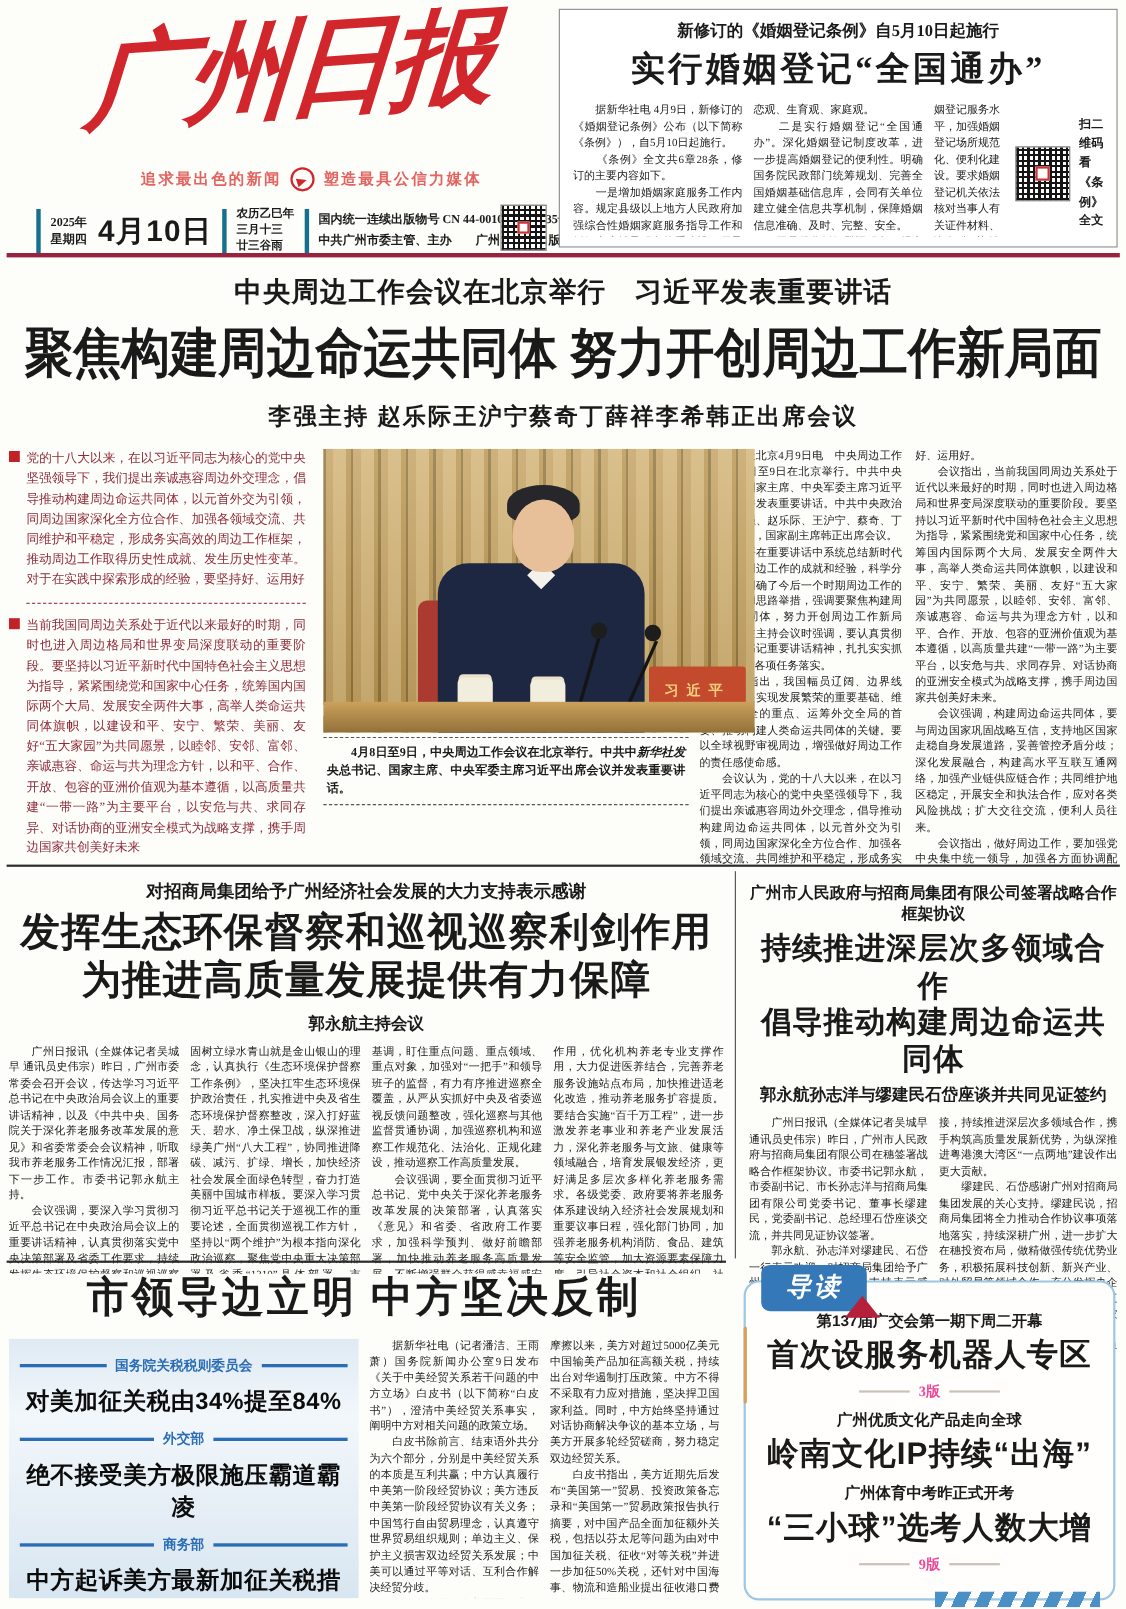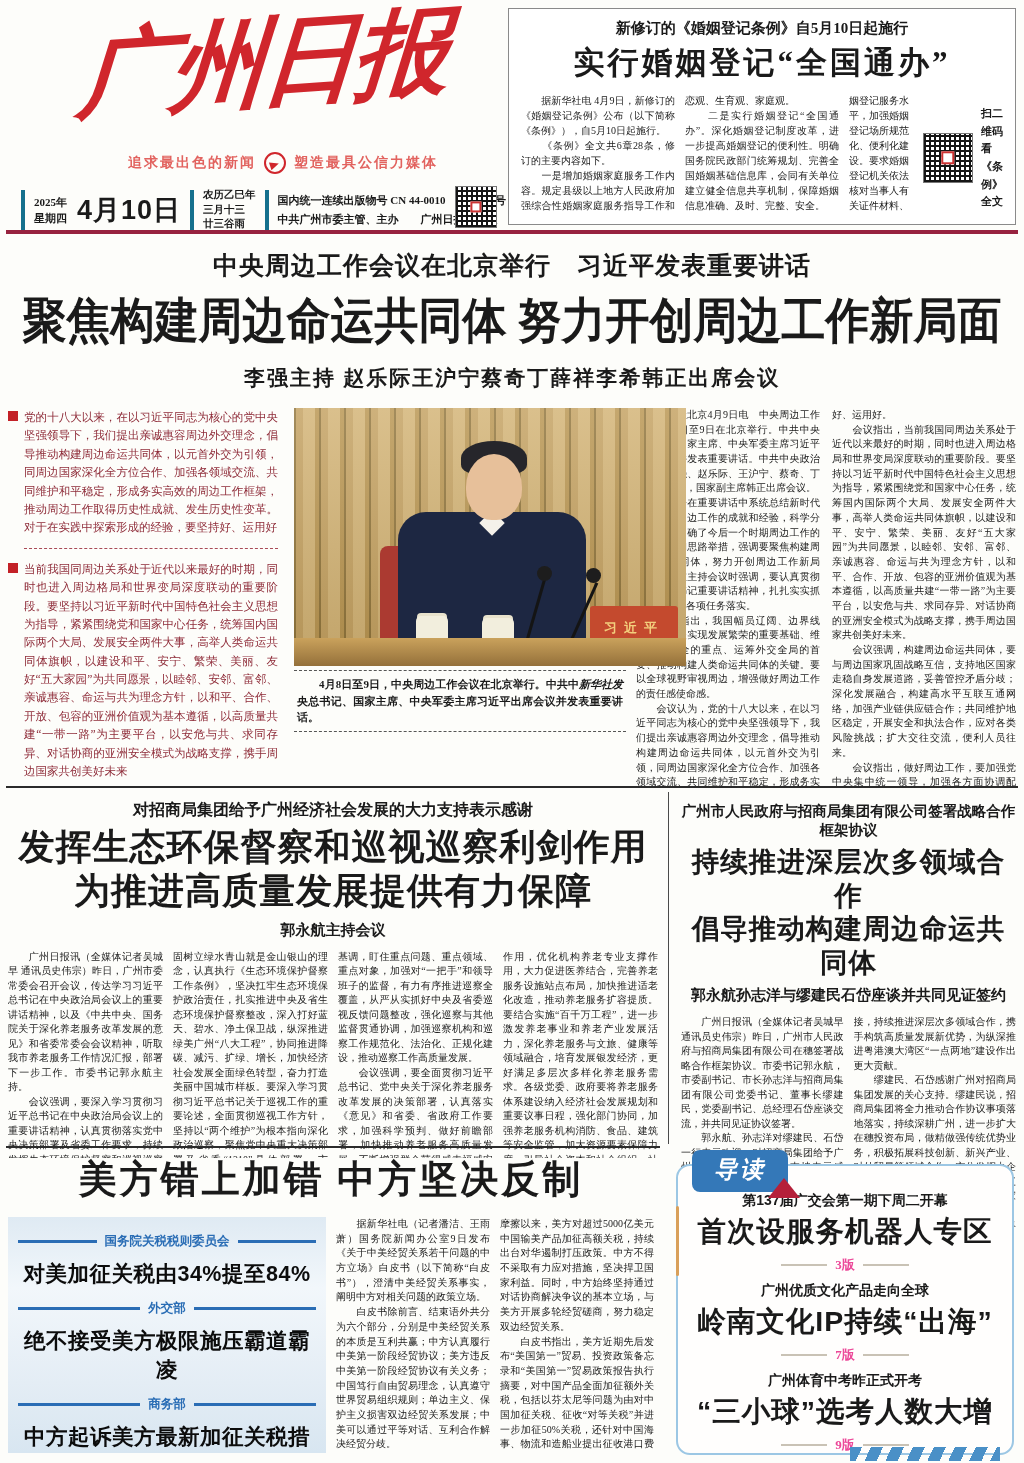--- a/index.html
+++ b/index.html
@@ -5,21 +5,21 @@
   * { margin:0; padding:0; box-sizing:border-box; }
   body { width:1024px; height:1463px; background:#f6f6f2; font-family:"Liberation Serif","DejaVu Serif",serif; color:#1a1a1a; }
   #page { position:relative; width:1024px; height:1463px; background:#fdfdfa; overflow:hidden; }
 
   
   .header { position:absolute; top:0; left:0; right:0; height:229px; }
   .masthead-title { position:absolute; left:78px; top:-8px; width:420px; font-size:96px; line-height:1.45; font-weight:bold; color:#d0262c; transform:rotate(-4deg) skewX(-8deg); letter-spacing:-4px; font-style:italic; }
   .slogan-row { position:absolute; left:128px; top:152px; display:flex; align-items:center; gap:8px; color:#e2635f; font-size:14px; font-weight:bold; letter-spacing:2px; font-family:"Liberation Sans","DejaVu Sans",sans-serif; }
   .brand-logo { width:22px; height:22px; border:2px solid #d0262c; border-radius:50%; position:relative; }
   .brand-logo:before { content:""; position:absolute; left:4px; top:7px; width:0; height:0; border-left:9px solid #d0262c; border-top:4px solid transparent; border-bottom:4px solid transparent; transform:rotate(-18deg); }
-  .date-row { position:absolute; left:12px; top:188px; width:495px; display:flex; align-items:center; }
+  .date-row { position:absolute; left:24px; top:188px; width:495px; display:flex; align-items:center; }
   .vbar { width:4px; height:40px; background:#15708d; margin:0 9px; flex:none; }
   .date-small { font-size:11px; line-height:1.5; font-weight:bold; }
   .date-big { font-size:27px; font-weight:bold; margin-left:10px; letter-spacing:1px; font-family:"Liberation Sans","DejaVu Sans",sans-serif; }
   .lunar { font-size:10.5px; line-height:1.4; font-weight:bold; }
   .pubinfo { font-size:11px; line-height:1.7; font-weight:bold; white-space:pre-line; }
   .qr { background:#fff; border:1px solid #777; background-image:repeating-linear-gradient(0deg,#151515 0 2px,transparent 2px 5px),repeating-linear-gradient(90deg,#151515 0 2px,#fff 2px 5px); position:relative; flex:none; }
   .qr .qr-center { position:absolute; left:50%; top:50%; width:28%; height:28%; transform:translate(-50%,-50%); background:#fff; border:2px solid #c33; }
   .masthead-qr { position:absolute; left:455px; top:186px; width:42px; height:42px; }
   .rule-maroon { position:absolute; top:230px; left:6px; right:6px; height:4px; background:#97233f; }
 
@@ -239,21 +239,21 @@
 　　缪建民、石岱感谢广州对招商局集团发展的关心支持。缪建民说，招商局集团将全力推动合作协议事项落地落实，持续深耕广州，进一步扩大在穗投资布局，做精做强传统优势业务，积极拓展科技创新、新兴产业、对外贸易等领域合作，充分发挥央企科技创新、产业控制、安全支撑“三个作用”，携手广州共同服务好国家发展大局，打造央地合作新标杆。
 　　市领导边立明、陈杰，招商局集团副总经理王秀峰参加。
 　　根据协议，双方将围绕科创产业、交通物流、综合金融、地产园区等领域深入开展合作。</div>
       </div>
     </div>
   </div>
   <div class="rule-thin" style="top:1146px; width:654px; right:auto;"></div>
 
   <div class="bottom">
     <div class="bot-left">
-      <div class="trade-headline">美方错上加错  中方坚决反制</div>
+      <div class="trade-headline">市领导边立明  中方坚决反制</div>
       <div class="trade-row">
         <div class="tariff-panel">
           <div class="panel-label">
               <span>国务院关税税则委员会</span>
             </div>
           <div class="panel-head">对美加征关税由34%提至84%</div>
           <div class="panel-label">
               <span>外交部</span>
             </div>
           <div class="panel-head">绝不接受美方极限施压霸道霸凌</div>
@@ -282,23 +282,20 @@
       <div class="guide-item">
         <div class="g-kicker">第137届广交会第一期下周二开幕</div>
         <div class="g-headline">首次设服务机器人专区</div>
         <div class="g-page">
             <span>3版</span>
           </div>
       </div>
       <div class="guide-item">
         <div class="g-kicker">广州优质文化产品走向全球</div>
         <div class="g-headline">岭南文化IP持续“出海”</div>
-        <div class="g-page">
-            <span>7版</span>
-          </div>
       </div>
       <div class="guide-item">
         <div class="g-kicker">广州体育中考昨正式开考</div>
         <div class="g-headline">“三小球”选考人数大增</div>
         <div class="g-page">
             <span>9版</span>
           </div>
       </div>
       <div class="hatch"></div>
     </div>

